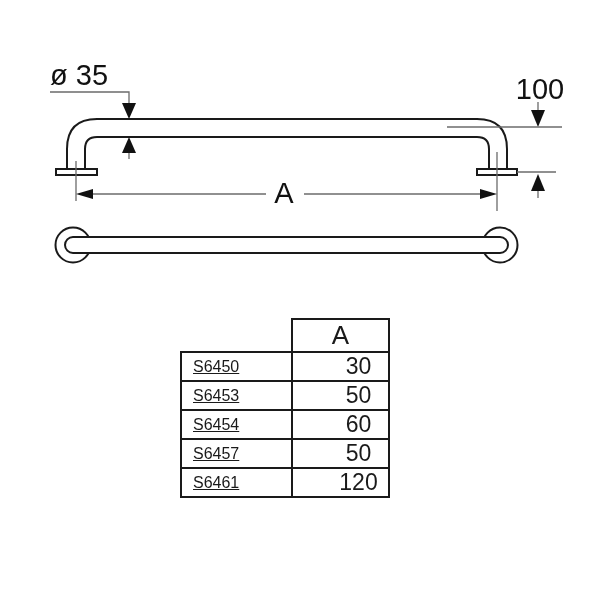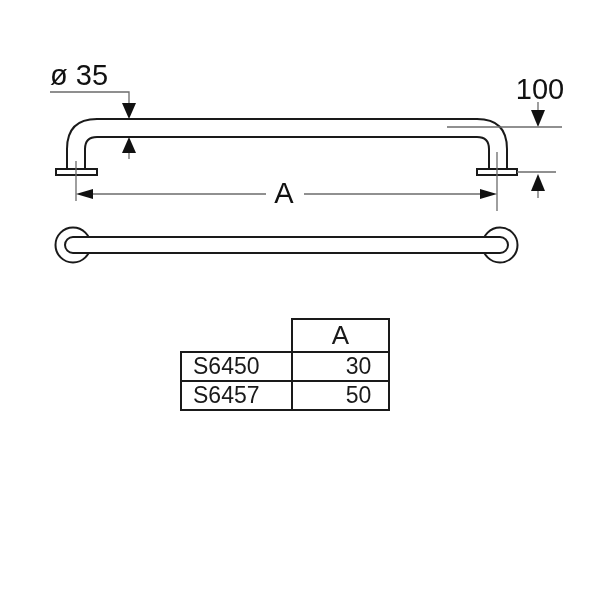--- a/index.html
+++ b/index.html
@@ -52,23 +52,24 @@
     font-size: 26px;
     font-weight: normal;
     text-align: center;
   }
   table.size-table td.ghost {
     border: none;
     background: transparent;
   }
   table.size-table td.model-cell {
     height: 24px;
-    font-size: 23px;
+    font-size: 16px;
     text-align: left;
     padding-left: 11px;
+    text-decoration: underline;
   }
   table.size-table td.value-cell {
     height: 24px;
     font-size: 23px;
     text-align: center;
     padding-left: 36px;
   }
 </style>
 </head>
 <body>
@@ -130,18 +131,30 @@
     <tbody>
       <tr>
         <td class="ghost"></td>
         <th class="header-a">A</th>
       </tr>
       <tr>
         <td class="model-cell">S6450</td>
         <td class="value-cell">30</td>
       </tr>
       <tr>
+        <td class="model-cell">S6453</td>
+        <td class="value-cell">50</td>
+      </tr>
+      <tr>
+        <td class="model-cell">S6454</td>
+        <td class="value-cell">60</td>
+      </tr>
+      <tr>
         <td class="model-cell">S6457</td>
         <td class="value-cell">50</td>
+      </tr>
+      <tr>
+        <td class="model-cell">S6461</td>
+        <td class="value-cell">120</td>
       </tr>
     </tbody>
   </table>
 </div>
 
 </body></html>

